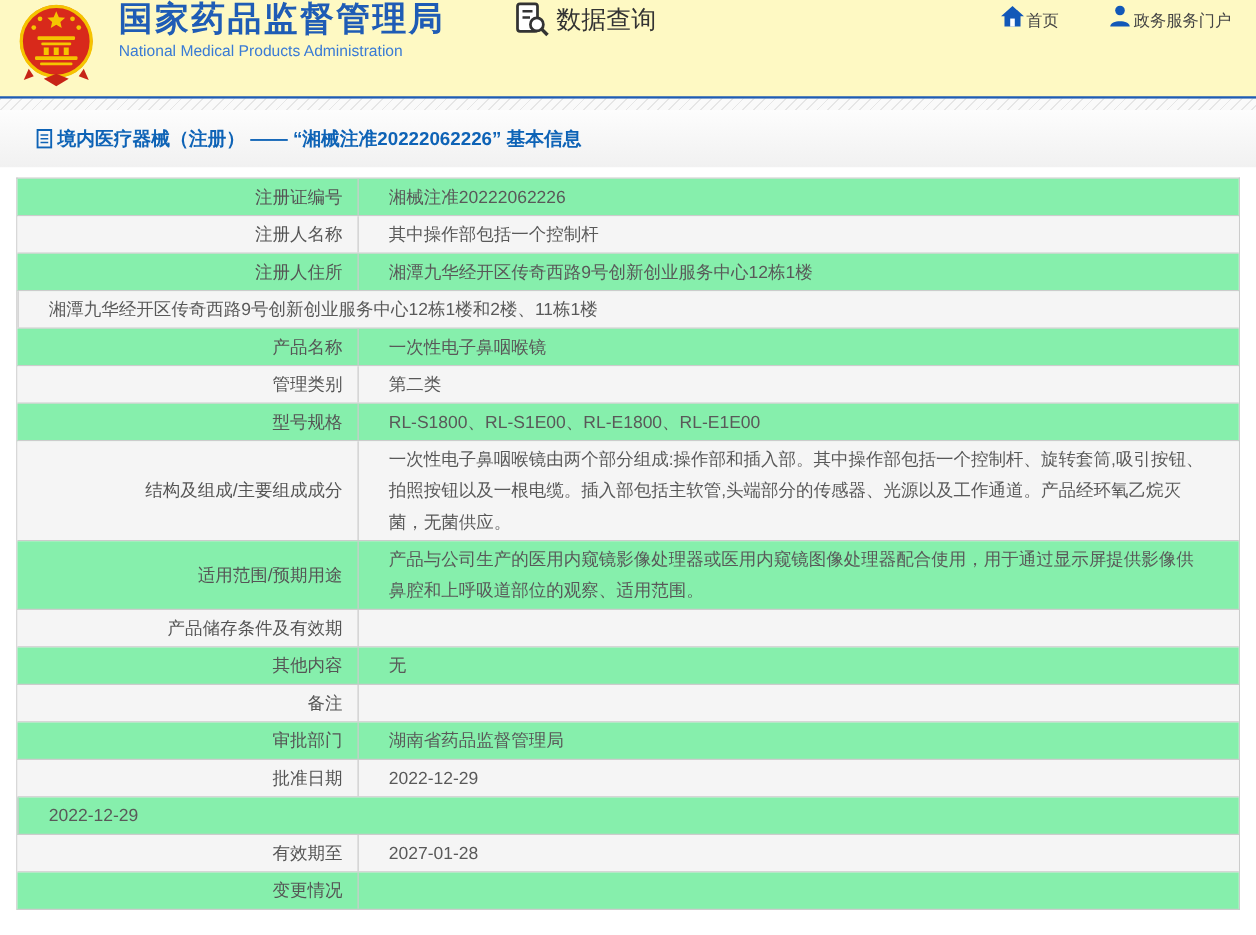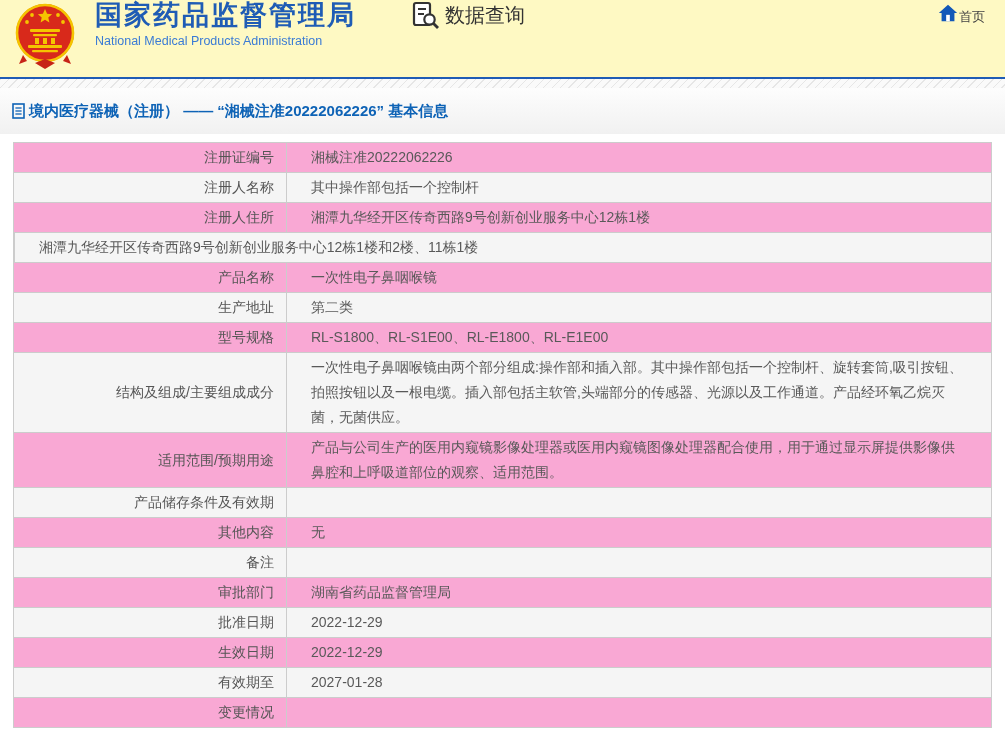--- a/index.html
+++ b/index.html
@@ -27,28 +27,28 @@
   .hnav-icon { width:22px; height:22px; }
   .hnav-label { font-size:13px; color:#444; margin-top:8px; white-space:nowrap; }
   
   .hatch {
     height:9px;
     background:repeating-linear-gradient(135deg,#e6e6e6 0 1px,#fafafa 1px 6px);
   }
   
   .crumbband {
     height:46px; background:linear-gradient(#fdfdfd,#f1f1f1);
-    display:flex; align-items:center; padding:0 12px;
+    display:flex; align-items:center; padding:0 29px;
   }
   .crumb { display:flex; align-items:center; font-size:15px; color:#0e63b6; font-weight:bold; }
   .crumb-icon { width:13px; height:16px; margin-right:4px; flex:0 0 auto; }
   
   .tablewrap { padding:8px 13px 0 13px; background:#fff; }
   .infotable { width:979px; border:1px solid #ccc; border-bottom:none; }
-  .row { display:flex; border-bottom:1px solid #ccc; background:#f9a8d4; min-height:29px; }
+  .row { display:flex; border-bottom:1px solid #ccc; background:#86efac; min-height:29px; }
   .row:nth-child(even) { background:#f5f5f5; }
   .row.tall { min-height:50px; }
   .cell { display:flex; align-items:center; font-size:14px; line-height:25px; }
   .cell.label {
     width:272px; flex:0 0 auto; justify-content:flex-end; text-align:right;
     padding:2px 12px 2px 6px; color:#555;
   }
   .cell.value {
     flex:1; border-left:1px solid #ccc; padding:2px 24px; color:#595959;
     text-align:left;
@@ -94,20 +94,27 @@
     <span class="dq-label">数据查询</span>
   </div>
   <div class="hnav">
     <div class="hnav-item">
       <svg class="hnav-icon" viewBox="0 0 24 24">
         <path d="M12 3 L22 12 H19 V21 H5 V12 H2 Z" fill="#1258b8"></path>
         <rect x="10" y="14" width="4" height="7" fill="#fff"></rect>
       </svg>
       <span class="hnav-label">首页</span>
     </div>
+    <div class="hnav-item">
+      <svg class="hnav-icon" viewBox="0 0 24 24">
+        <circle cx="12" cy="7" r="4.2" fill="#1258b8"></circle>
+        <path d="M3.5 21 C3.5 14.8 20.5 14.8 20.5 21 Z" fill="#1258b8"></path>
+      </svg>
+      <span class="hnav-label">政务服务门户</span>
+    </div>
   </div>
 </div>
 
 <div class="hatch"></div>
 
 <div class="crumbband">
   <div class="crumb">
     <svg class="crumb-icon" viewBox="0 0 13 16">
       <rect x="1" y="1" width="11" height="14" fill="none" stroke="#0e63b6" stroke-width="1.6"></rect>
       <line x1="3.4" y1="5" x2="9.6" y2="5" stroke="#0e63b6" stroke-width="1.3"></line>
@@ -134,21 +141,21 @@
       <div class="cell value">湘潭九华经开区传奇西路9号创新创业服务中心12栋1楼</div>
     </div>
     <div class="row">
       <div class="cell value">湘潭九华经开区传奇西路9号创新创业服务中心12栋1楼和2楼、11栋1楼</div>
     </div>
     <div class="row">
       <div class="cell label">产品名称</div>
       <div class="cell value">一次性电子鼻咽喉镜</div>
     </div>
     <div class="row">
-      <div class="cell label">生产地址</div>
+      <div class="cell label">管理类别</div>
       <div class="cell value">第二类</div>
     </div>
     <div class="row">
       <div class="cell label">型号规格</div>
       <div class="cell value">RL-S1800、RL-S1E00、RL-E1800、RL-E1E00</div>
     </div>
     <div class="row tall">
       <div class="cell label">结构及组成/主要组成成分</div>
       <div class="cell value">一次性电子鼻咽喉镜由两个部分组成:操作部和插入部。其中操作部包括一个控制杆、旋转套筒,吸引按钮、拍照按钮以及一根电缆。插入部包括主软管,头端部分的传感器、光源以及工作通道。产品经环氧乙烷灭菌，无菌供应。</div>
     </div>
@@ -170,21 +177,20 @@
     </div>
     <div class="row">
       <div class="cell label">审批部门</div>
       <div class="cell value">湖南省药品监督管理局</div>
     </div>
     <div class="row">
       <div class="cell label">批准日期</div>
       <div class="cell value">2022-12-29</div>
     </div>
     <div class="row">
-      <div class="cell label">生效日期</div>
       <div class="cell value">2022-12-29</div>
     </div>
     <div class="row">
       <div class="cell label">有效期至</div>
       <div class="cell value">2027-01-28</div>
     </div>
     <div class="row">
       <div class="cell label">变更情况</div>
       <div class="cell value"></div>
     </div>

